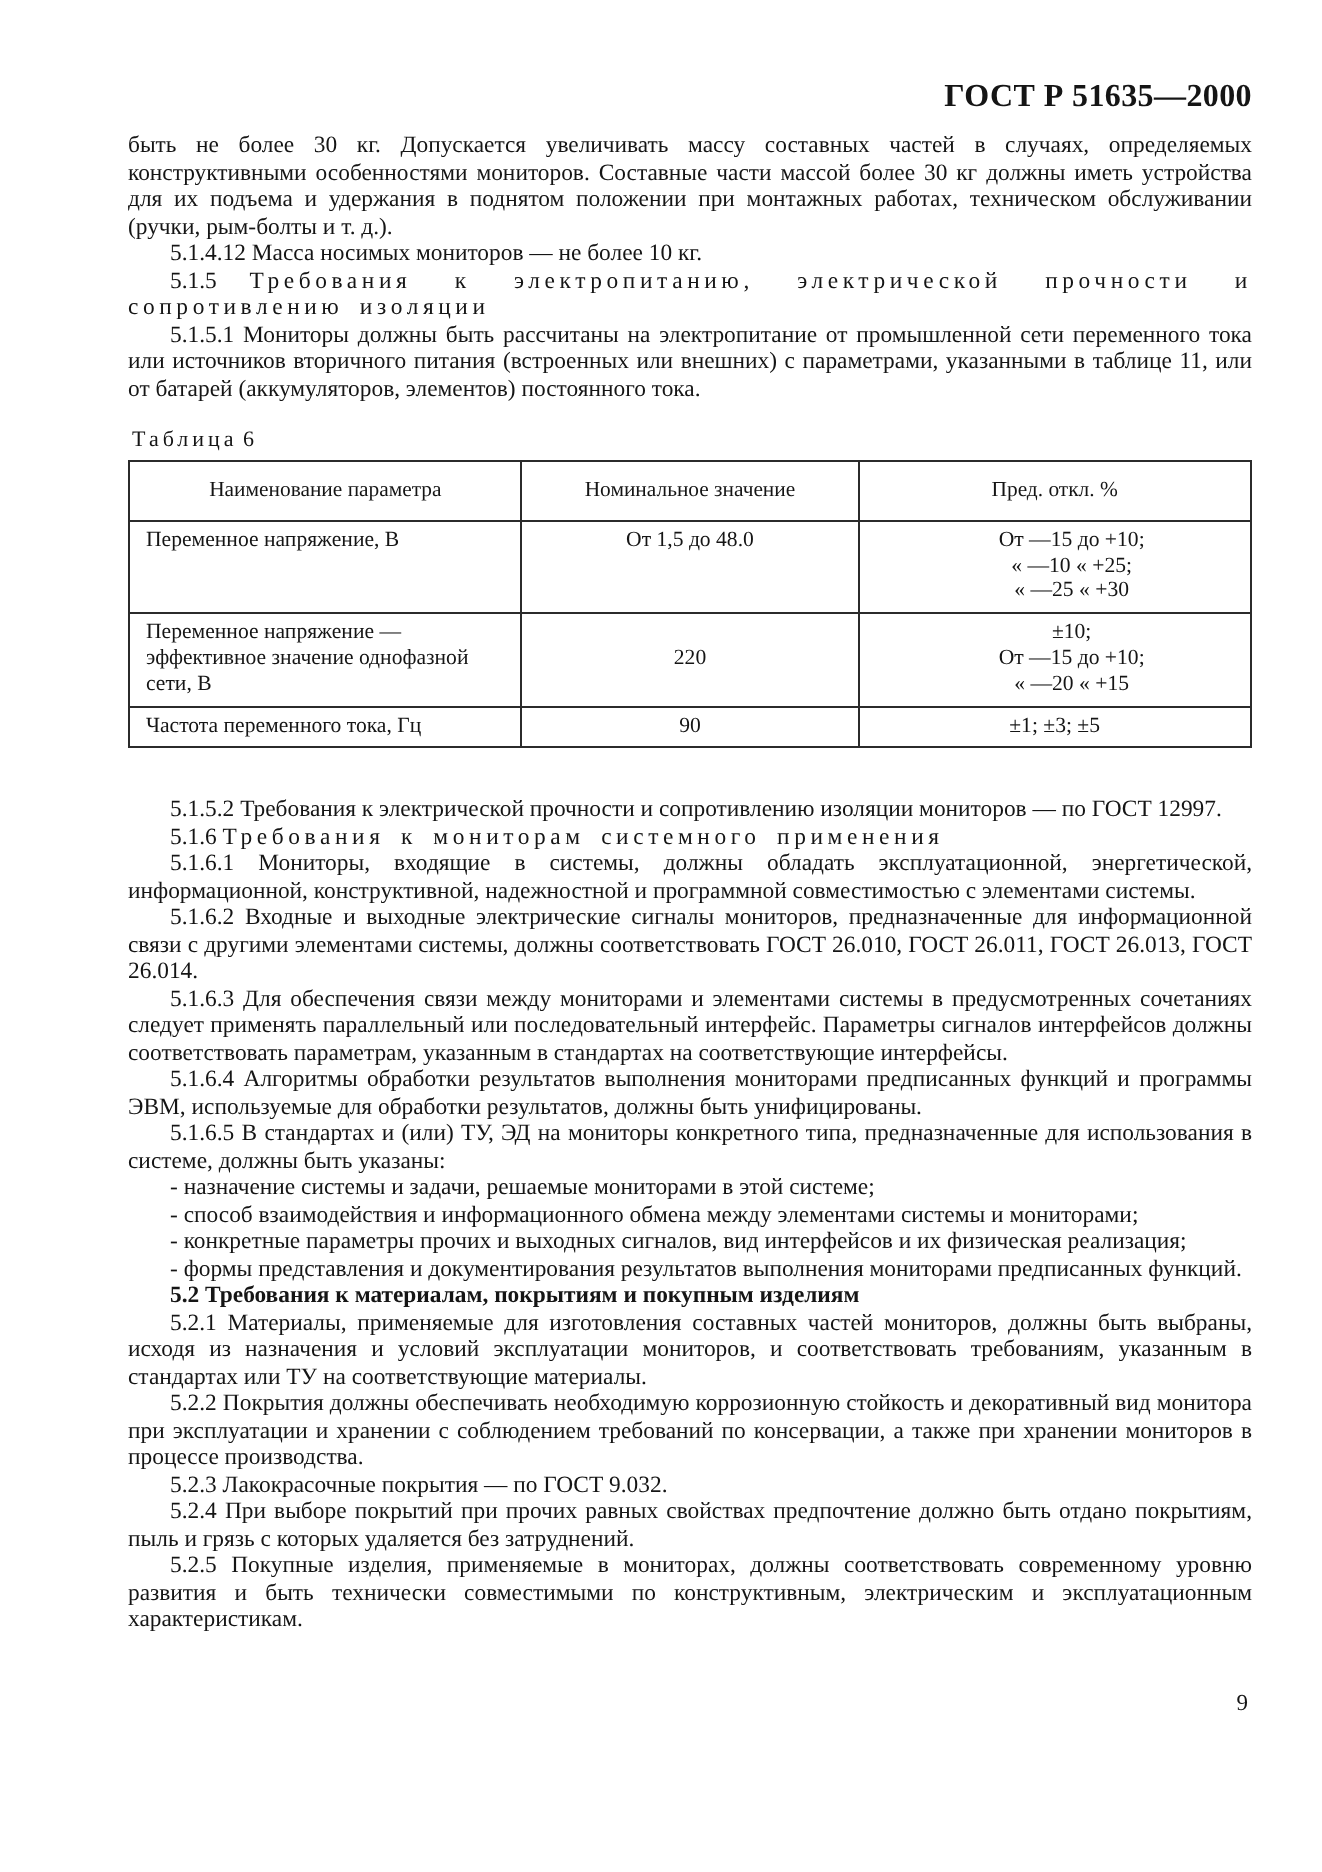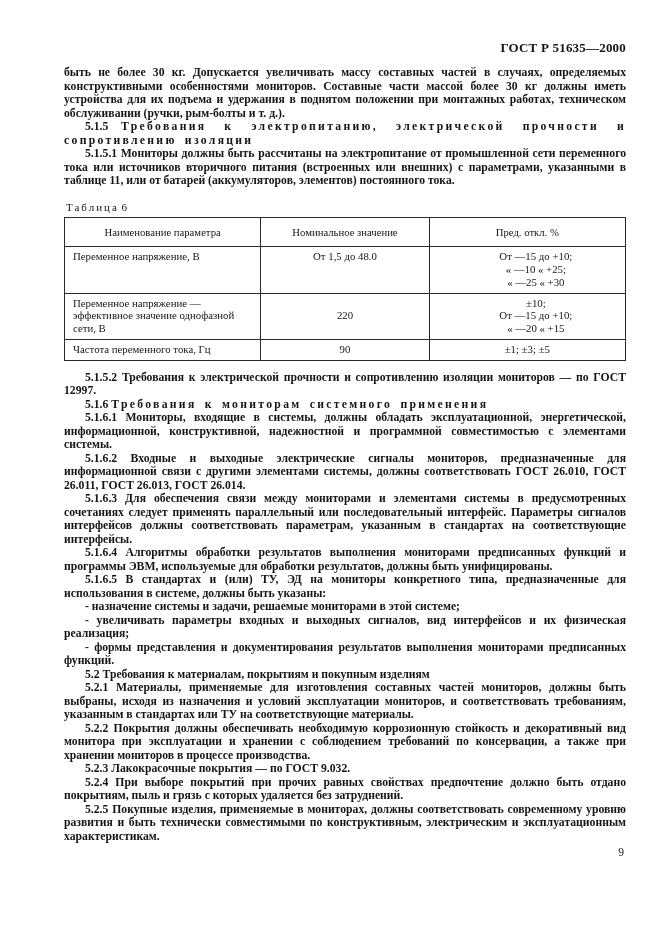--- a/index.html
+++ b/index.html
@@ -7,36 +7,36 @@
   body {
     background: #ffffff;
     font-family: "Liberation Serif", "DejaVu Serif", serif;
     color: #151515;
     position: relative;
     overflow: hidden;
   }
   .sheet { position: absolute; inset: 0; background: #fff; }
   .doc-number {
     position: absolute; top: 40px; right: 35px;
-    font-size: 13px; font-weight: 700; letter-spacing: 0.2px;
+    font-size: 16px; font-weight: 700; letter-spacing: 0.2px;
   }
   .content { position: absolute; left: 64px; top: 66px; width: 562px; }
   .para {
     font-size: 11.7px; line-height: 13.5px;
-    text-align: justify; text-indent: 21px; font-weight: bold;
+    text-align: justify; text-indent: 21px;
   }
   .no-indent { text-indent: 0; }
   .sp { letter-spacing: 2.3px; word-spacing: 3px; }
   .bold { font-weight: 700; }
   .tcaption { font-size: 11px; margin: 13px 0 4px 2px; }
   .sp-small { letter-spacing: 2px; }
   table {
     width: 100%; border-collapse: collapse;
     font-size: 10.8px; line-height: 12.8px;
-    margin-bottom: 10px;
+    margin-bottom: 24px;
   }
   th, td { border: 1px solid #2b2b2b; }
   th {
     font-weight: 400; text-align: center; vertical-align: middle;
     padding: 8px 6px; font-size: 10.7px;
   }
   td { padding: 3px 8px 4px 8px; vertical-align: top; }
   td.center { text-align: center; }
   td.mid { vertical-align: middle; }
   .pre { white-space: pre-line; padding-left: 25px; }
@@ -48,20 +48,21 @@
 </head>
 <body>
 
 <div class="sheet">
 
   <div class="doc-number">ГОСТ Р 51635—2000</div>
 
   <div class="content">
 
     <p class="para no-indent">быть не более 30 кг. Допускается увеличивать массу составных частей в случаях, определяемых конструктивными особенностями мониторов. Составные части массой более 30 кг должны иметь устройства для их подъема и удержания в поднятом положении при монтажных работах, техническом обслуживании (ручки, рым-болты и т. д.).</p>
+    <p class="para">5.1.4.12 Масса носимых мониторов — не более 10 кг.</p>
 
     <p class="para"><span>5.1.5</span> <span class="sp">Требования к электропитанию, электрической прочности и сопротивлению изоляции</span></p>
 
     <p class="para">5.1.5.1 Мониторы должны быть рассчитаны на электропитание от промышленной сети переменного тока или источников вторичного питания (встроенных или внешних) с параметрами, указанными в таблице 11, или от батарей (аккумуляторов, элементов) постоянного тока.</p>
 
     <p class="tcaption"><span class="sp-small">Таблица</span> <span>6</span></p>
 
     <table>
       <colgroup>
         <col class="col-param">
@@ -102,21 +103,22 @@
 
     <p class="para"><span>5.1.6</span> <span class="sp">Требования к мониторам системного применения</span></p>
 
     <p class="para">5.1.6.1 Мониторы, входящие в системы, должны обладать эксплуатационной, энергетической, информационной, конструктивной, надежностной и программной совместимостью с элементами системы.</p>
     <p class="para">5.1.6.2 Входные и выходные электрические сигналы мониторов, предназначенные для информационной связи с другими элементами системы, должны соответствовать ГОСТ 26.010, ГОСТ 26.011, ГОСТ 26.013, ГОСТ 26.014.</p>
     <p class="para">5.1.6.3 Для обеспечения связи между мониторами и элементами системы в предусмотренных сочетаниях следует применять параллельный или последовательный интерфейс. Параметры сигналов интерфейсов должны соответствовать параметрам, указанным в стандартах на соответствующие интерфейсы.</p>
     <p class="para">5.1.6.4 Алгоритмы обработки результатов выполнения мониторами предписанных функций и программы ЭВМ, используемые для обработки результатов, должны быть унифицированы.</p>
     <p class="para">5.1.6.5 В стандартах и (или) ТУ, ЭД на мониторы конкретного типа, предназначенные для использования в системе, должны быть указаны:</p>
 
     <p class="para">- назначение системы и задачи, решаемые мониторами в этой системе;</p>
-    <p class="para">- увеличивать параметры входных и выходных сигналов, вид интерфейсов и их физическая реализация;</p>
+    <p class="para">- способ взаимодействия и информационного обмена между элементами системы и мониторами;</p>
+    <p class="para">- конкретные параметры прочих и выходных сигналов, вид интерфейсов и их физическая реализация;</p>
     <p class="para">- формы представления и документирования результатов выполнения мониторами предписанных функций.</p>
 
     <p class="para bold">5.2 Требования к материалам, покрытиям и покупным изделиям</p>
 
     <p class="para">5.2.1 Материалы, применяемые для изготовления составных частей мониторов, должны быть выбраны, исходя из назначения и условий эксплуатации мониторов, и соответствовать требованиям, указанным в стандартах или ТУ на соответствующие материалы.</p>
     <p class="para">5.2.2 Покрытия должны обеспечивать необходимую коррозионную стойкость и декоративный вид монитора при эксплуатации и хранении с соблюдением требований по консервации, а также при хранении мониторов в процессе производства.</p>
     <p class="para">5.2.3 Лакокрасочные покрытия — по ГОСТ 9.032.</p>
     <p class="para">5.2.4 При выборе покрытий при прочих равных свойствах предпочтение должно быть отдано покрытиям, пыль и грязь с которых удаляется без затруднений.</p>
     <p class="para">5.2.5 Покупные изделия, применяемые в мониторах, должны соответствовать современному уровню развития и быть технически совместимыми по конструктивным, электрическим и эксплуатационным характеристикам.</p>
 

